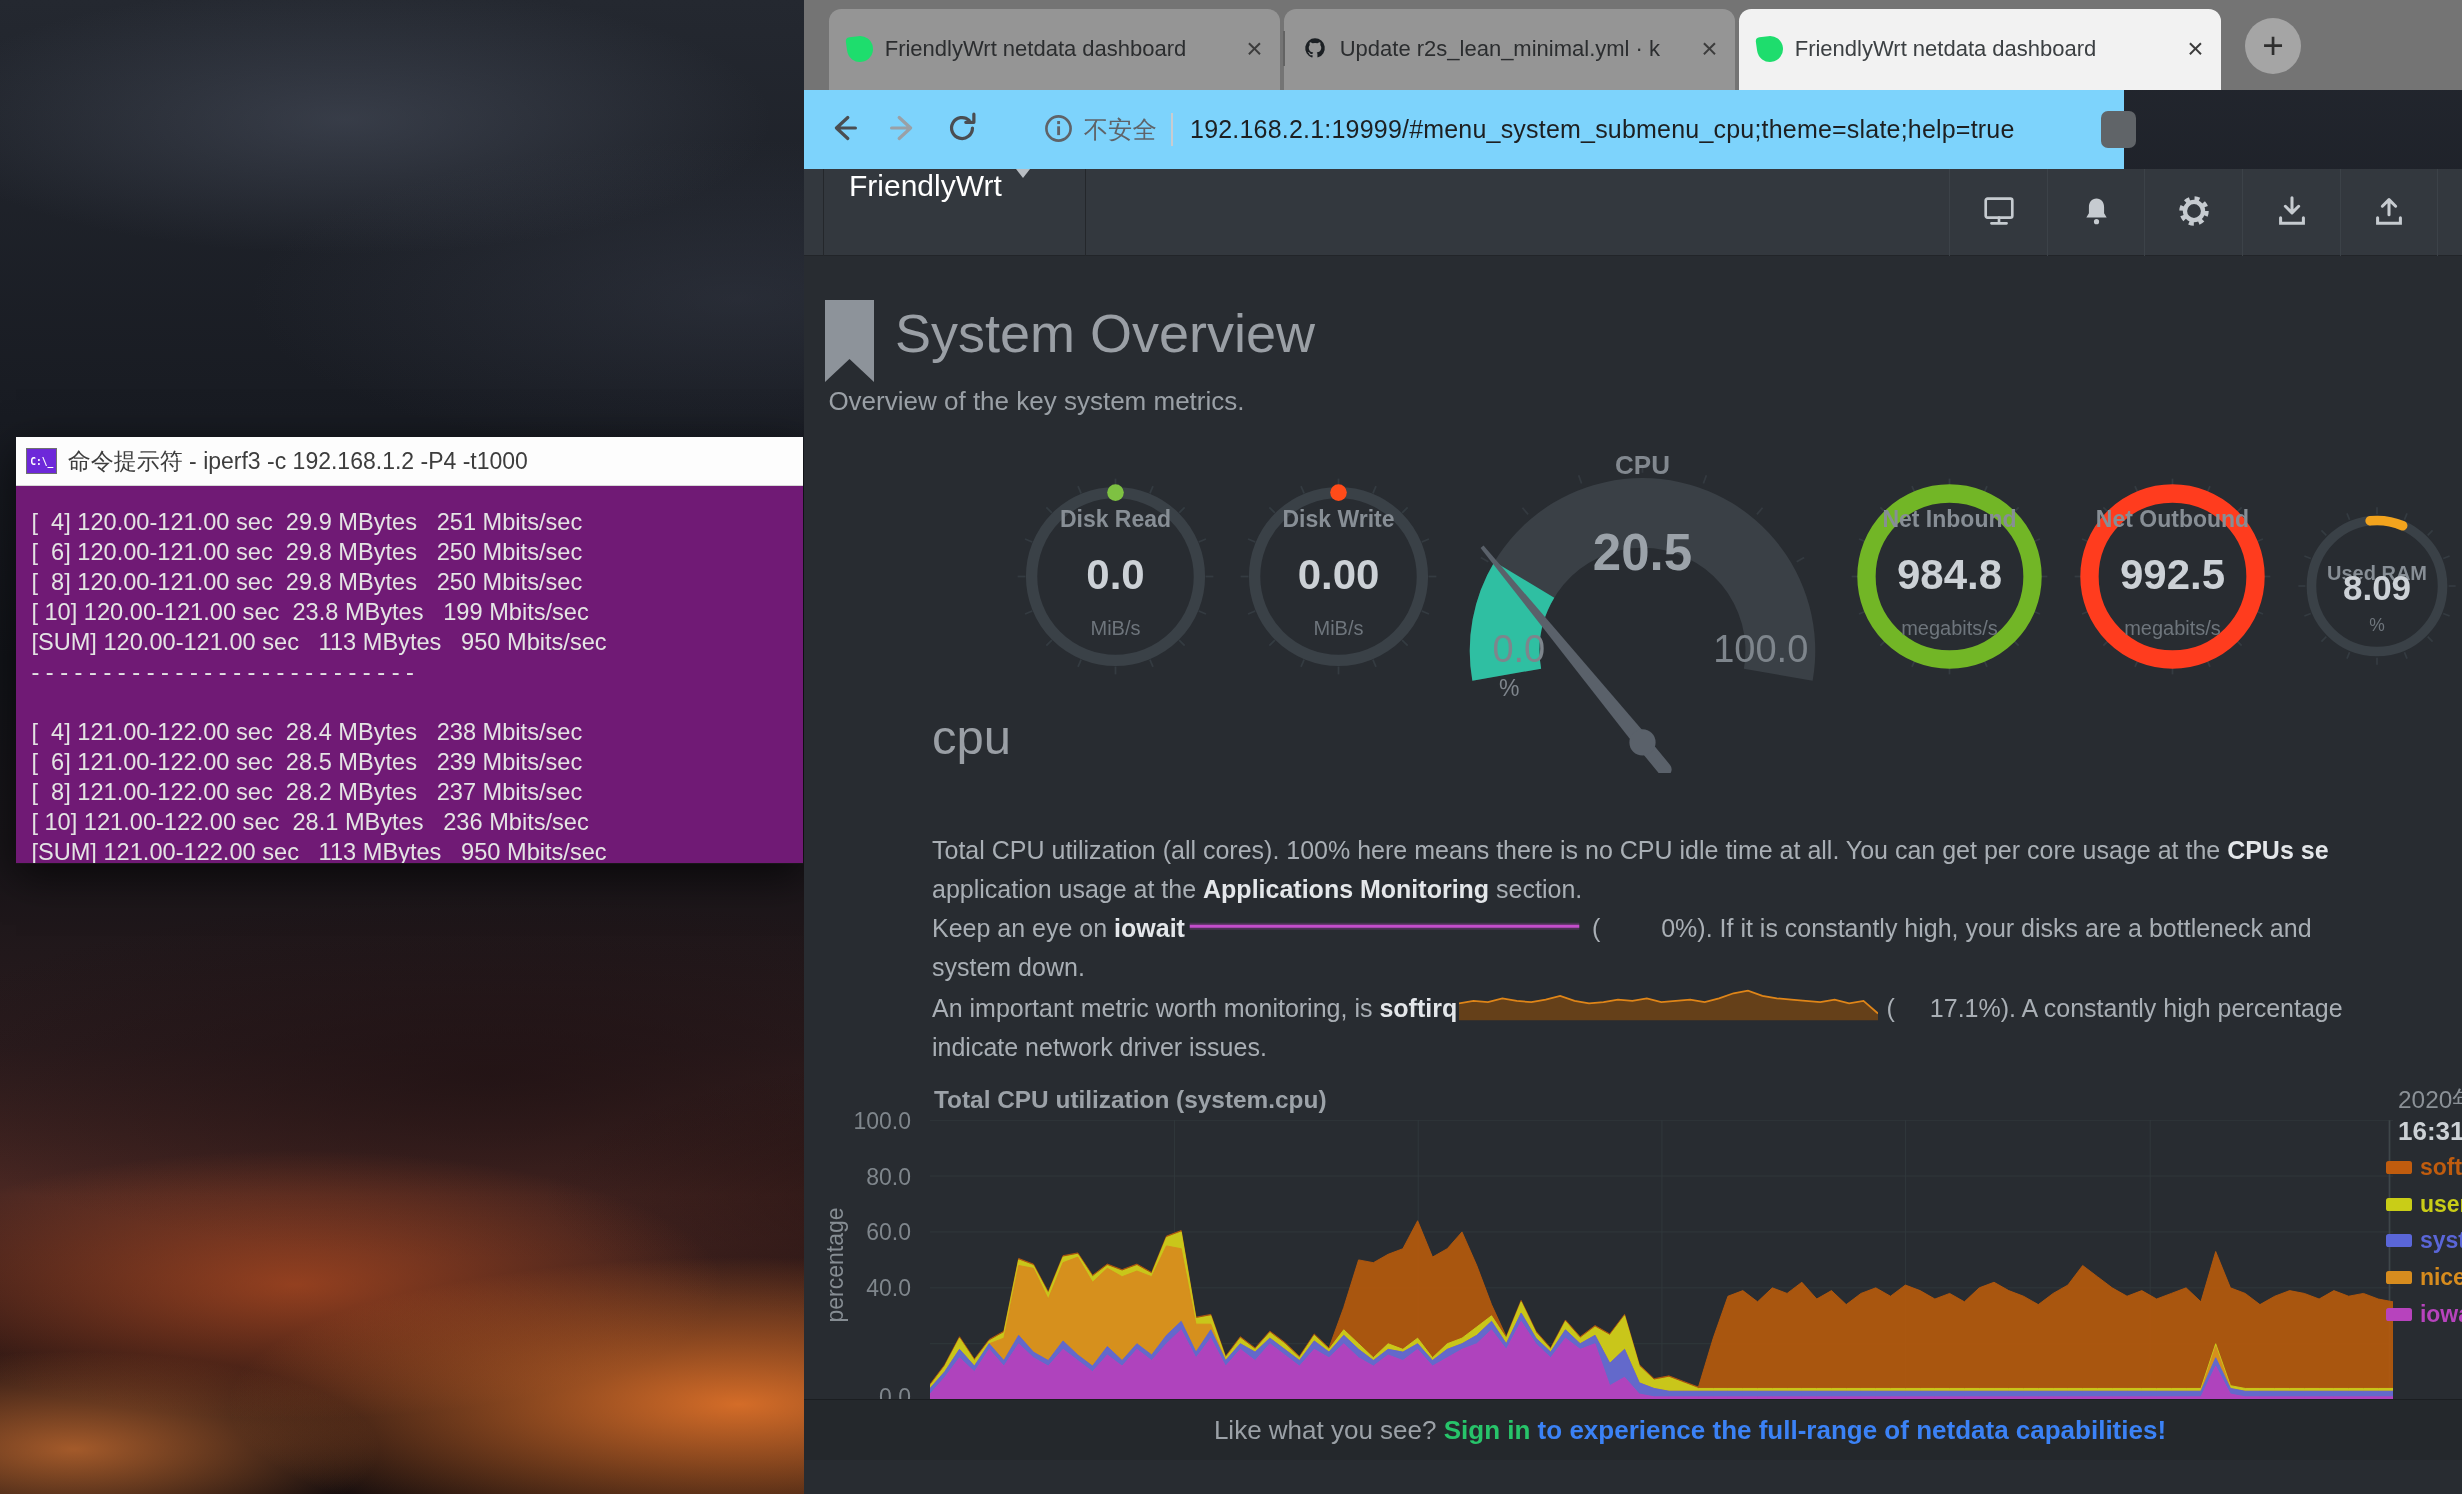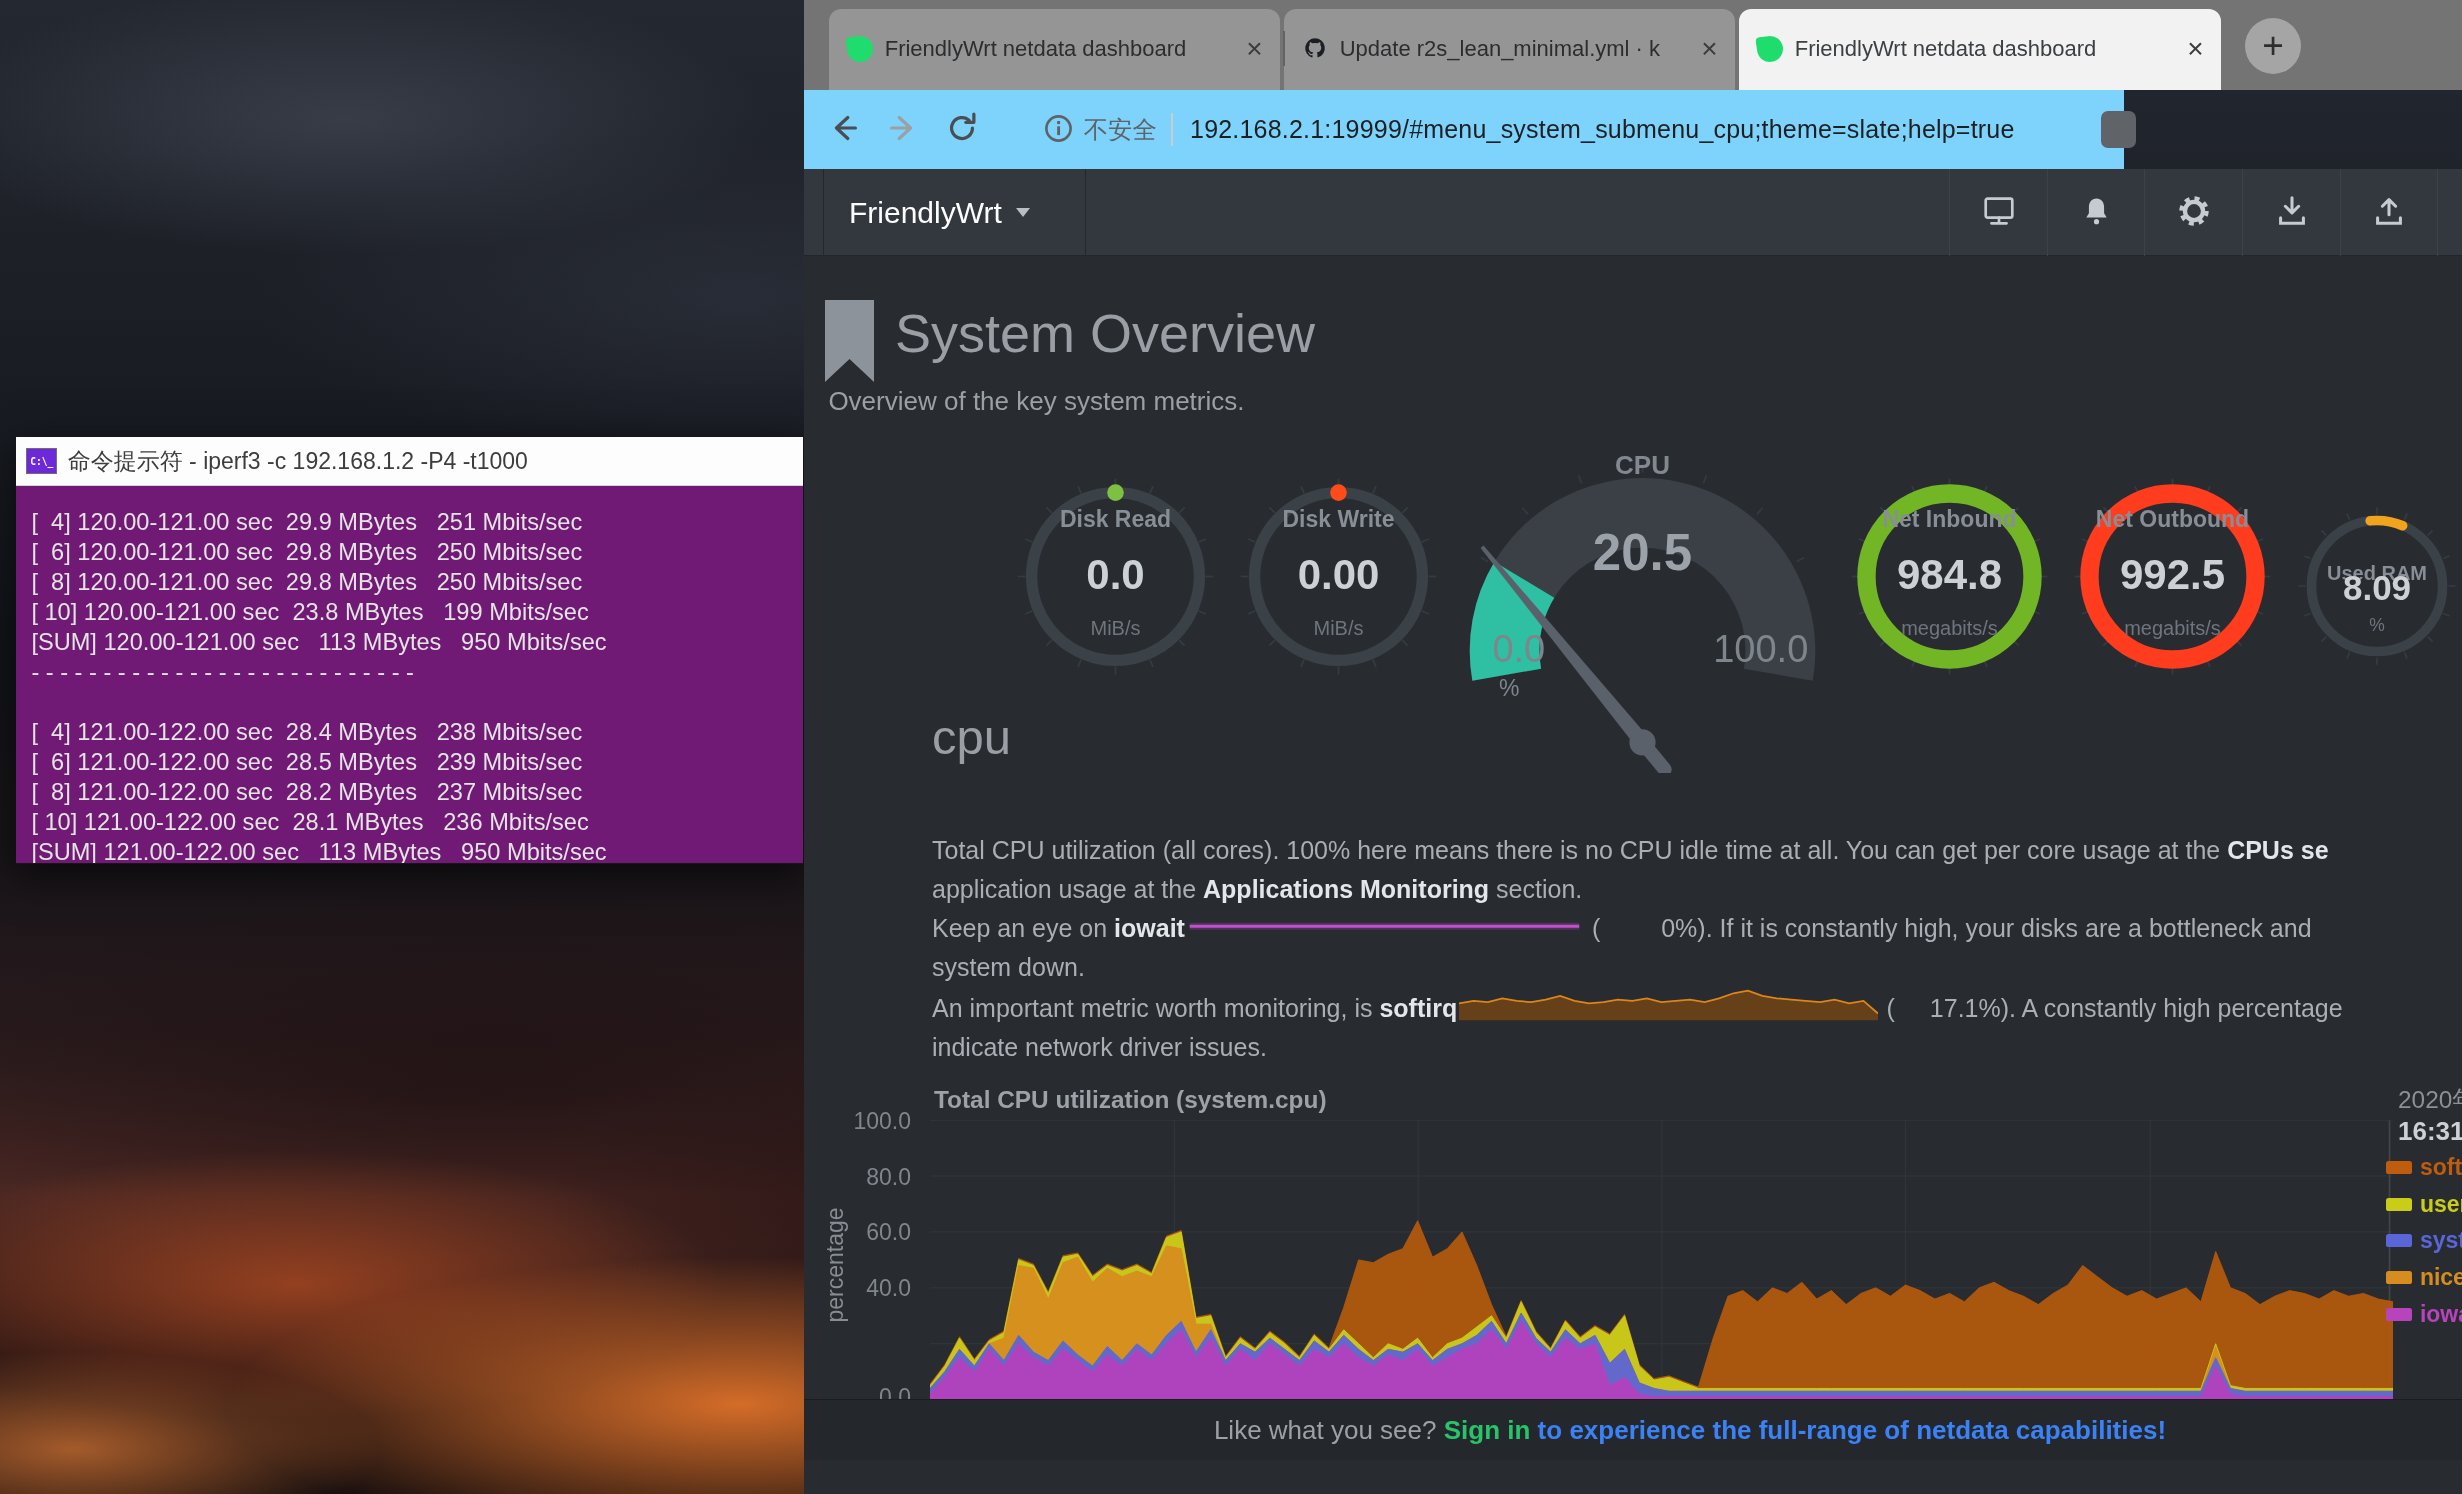--- a/index.html
+++ b/index.html
@@ -41,21 +41,21 @@
   .tb-icon{flex:none;margin-left:21px;}
   .omni-sep{width:1.7px;height:33px;background:#c9ccd0;margin:0 17.5px 0 14px;flex:none;}
   .security{font-size:24.4px;color:#5f6368;white-space:nowrap;}
   .url{font-size:25px;color:#1d1f21;white-space:nowrap;letter-spacing:0.2px;}
   .edge-avatar{position:absolute;right:-12.2px;top:21px;width:35px;height:37px;border-radius:7px;background:#606468;}
 
   
   #page{position:absolute;left:0;top:169px;width:1658px;height:1325px;background:#282c31;}
   #navbar{position:absolute;left:0;top:0;width:1658px;height:87px;background:#33383e;border-bottom:1.7px solid #222529;}
   .nav-sep{position:absolute;top:0;width:0.9px;height:87px;background:#24272b;}
-  .brand{position:absolute;left:45px;top:0;height:87px;display:flex;align-items:center;gap:14px;}
+  .brand{position:absolute;left:45px;top:0;height:87px;display:flex;align-items:flex-start;gap:14px;}
   .brand-label{font-size:30px;color:#fff;}
   .caret{width:0;height:0;border-left:7.9px solid transparent;border-right:7.9px solid transparent;border-top:9.6px solid #b9bec3;}
   .nav-btn{position:absolute;top:0;width:98px;height:87px;border-left:0.9px solid #3c4248;display:flex;align-items:center;justify-content:center;}
 
   .bookmark{position:absolute;left:21px;top:131px;width:49px;height:82px;background:#8d939a;clip-path:polygon(0 0,100% 0,100% 100%,50% 72%,0 100%);}
   .page-title{position:absolute;left:91px;top:133px;font-size:54px;color:#9a9fa5;white-space:nowrap;}
   .page-subtitle{position:absolute;left:24.4px;top:217px;font-size:26px;color:#9aa0a6;white-space:nowrap;}
 
   .gauge{position:absolute;}
   .g-label,.g-value,.g-units{position:absolute;left:0;width:100%;text-align:center;white-space:nowrap;}

